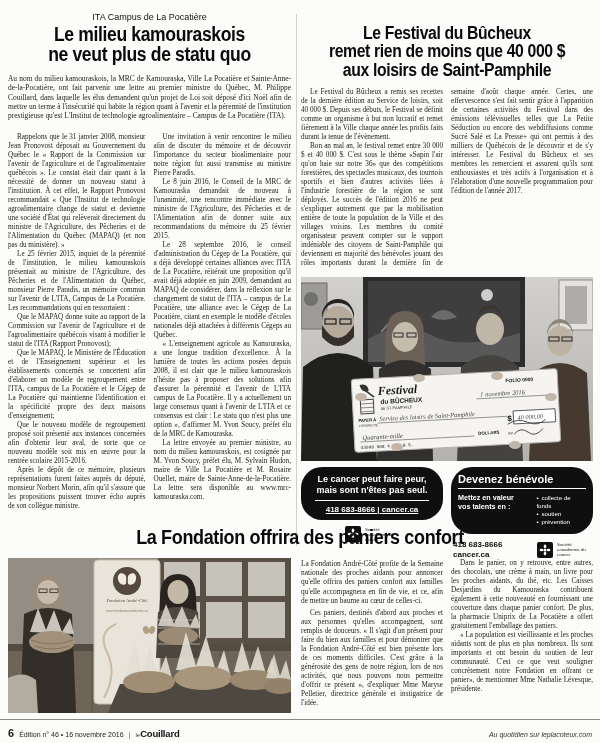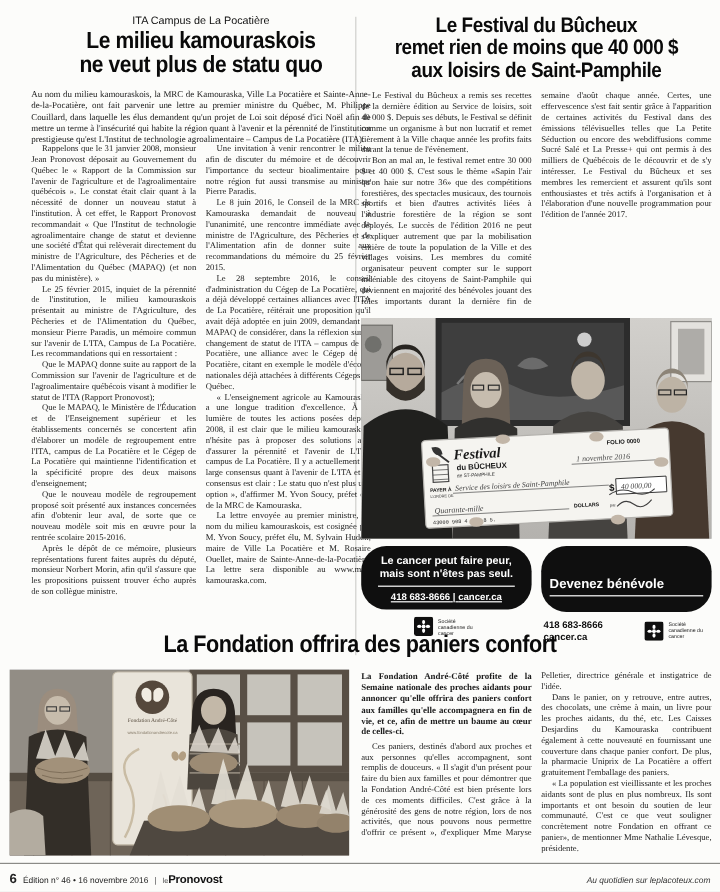--- a/index.html
+++ b/index.html
@@ -5,48 +5,48 @@
   html,body{margin:0;padding:0;}
   body{width:600px;height:743px;background:#e9e9e9;}
   .page{position:relative;width:600px;height:743px;background:#fcfcfa;overflow:hidden;
         color:#1b1b1b;font-family:"Liberation Serif",serif;}
   
   .bodycols{column-count:2;column-gap:8px;column-fill:auto;overflow:hidden;
             font-size:7.2px;line-height:9px;text-align:justify;}
   .bodycols p{margin:0;text-indent:9px;}
   .plist{display:contents;}
   .lede{font-weight:400;font-size:7.45px;line-height:9.3px;text-align:justify;}
-  .flede{font-weight:700;font-size:7.4px;line-height:9.2px;text-indent:0 !important;margin-bottom:4px !important;}
+  .flede{font-weight:400;font-size:7.4px;line-height:9.2px;text-indent:0 !important;margin-bottom:4px !important;}
   .kicker{font-family:"Liberation Sans",sans-serif;font-size:9px;text-align:center;color:#111;}
   .headline{font-family:"Liberation Sans",sans-serif;font-weight:700;color:#0a0a0a;
             text-align:center;letter-spacing:-0.4px;}
   .condensed{transform:scaleX(0.9);transform-origin:50% 50%;}
   
   #divider-v{position:absolute;left:296px;top:14px;height:532px;width:1px;background:#cfcfcc;}
-  #article-ita{position:absolute;left:26px;top:12px;width:283px;}
+  #article-ita{position:absolute;left:8px;top:12px;width:283px;}
   #article-ita .headline{font-size:19.5px;line-height:20px;margin:2px 0 10px;}
-  #ita-cols{height:388px;}
-  #article-bucheux{position:absolute;left:301px;top:12px;width:292px;}
+  #ita-cols{margin-top:13px;height:388px;}
+  #article-bucheux{position:absolute;left:301px;top:24px;width:292px;}
   #article-bucheux .headline{font-size:17.5px;line-height:18.4px;margin:0 0 9px;}
   #bucheux-cols{height:186px;}
   .photo{display:block;background:#bbb;}
   #photo-cheque{margin-top:3px;width:292px;height:184px;}
   
   #ads-row{display:flex;gap:8px;margin-top:6px;}
   .ad{width:142px;font-family:"Liberation Sans",sans-serif;}
   .ad-box{background:#0f0f0f;color:#fff;border-radius:21px;}
   #ad-cancer .ad-box{text-align:center;padding:7px 4px 6px;}
   .ad1-line{font-weight:700;font-size:9px;line-height:10.5px;}
   .ad1-rule{border-top:1px solid #fff;margin:5px 10px 4px;}
   .ad1-phone{font-weight:700;font-size:8px;text-decoration:underline;}
   .ccs-row{display:flex;align-items:center;justify-content:center;gap:4px;margin-top:6px;}
   .ccs-row.right{justify-content:flex-start;margin-top:0;}
   .ccs-text{font-size:4.4px;line-height:5px;color:#222;text-align:left;width:34px;}
   #ad-volunteer .ad-box{padding:6px 7px 8px;}
-  .ad2-title{font-weight:700;font-size:11px;border-bottom:1px solid #fff;padding-bottom:3px;margin-bottom:5px;margin-top:20px;}
+  .ad2-title{font-weight:700;font-size:11px;border-bottom:1px solid #fff;padding-bottom:3px;margin-bottom:5px;}
   .ad2-row{display:flex;gap:6px;}
   .ad2-left{font-weight:700;font-size:7.2px;line-height:8.6px;width:58%;}
   .ad2-bullets{font-size:6.1px;line-height:8px;}
   .ad2-bullets .b::before{content:"•";margin-right:3px;}
   .ad2-foot{display:flex;justify-content:space-between;align-items:center;margin-top:6px;padding:0 2px;}
   .ad2-phone{font-weight:700;font-size:8px;line-height:9.5px;color:#0f0f0f;}
   
   #hl-fondation{position:absolute;top:526px;left:0;right:0;font-size:20px;line-height:22px;}
   #photo-paniers{position:absolute;left:8px;top:558px;width:283px;height:155px;}
   #fondation-cols{position:absolute;left:301px;top:559px;width:292px;height:157px;}
@@ -213,20 +213,31 @@
               <ellipse cx="11.6" cy="8" rx="1.8" ry="1.3"></ellipse>
             </g>
           </svg>
           <div class="ccs-text">Société canadienne du cancer</div>
         </div>
       </div>
 
       <div class="ad" id="ad-volunteer">
         <div class="ad-box">
           <div class="ad2-title">Devenez bénévole</div>
+          <div class="ad2-row">
+            <div class="ad2-left">
+              <span>Mettez en valeur</span><br>
+              <span>vos talents en :</span>
+            </div>
+            <div class="ad2-bullets">
+              <div class="b">collecte de fonds</div>
+              <div class="b">soutien</div>
+              <div class="b">prévention</div>
+            </div>
+          </div>
         </div>
         <div class="ad2-foot">
           <div class="ad2-phone">
             <span>418 683-8666</span><br>
             <span>cancer.ca</span>
           </div>
           <div class="ccs-row right">
             <svg width="16" height="16" viewBox="0 0 16 16">
               <rect width="16" height="16" rx="2" fill="#0f0f0f"></rect>
               <g fill="#fff">
@@ -326,19 +337,19 @@
     <div class="plist"><p>Ces paniers, destinés d'abord aux proches et aux personnes qu'elles accompagnent, sont remplis de douceurs. « Il s'agit d'un présent pour faire du bien aux familles et pour démontrer que la Fondation André-Côté est bien présente lors de ces moments difficiles. C'est grâce à la générosité des gens de notre région, lors de nos activités, que nous pouvons nous permettre d'offrir ce présent », d'expliquer Mme Maryse Pelletier, directrice générale et instigatrice de l'idée.</p><p>Dans le panier, on y retrouve, entre autres, des chocolats, une crème à main, un livre pour les proches aidants, du thé, etc. Les Caisses Desjardins du Kamouraska contribuent également à cette nouveauté en fournissant une couverture dans chaque panier confort. De plus, la pharmacie Uniprix de La Pocatière a offert gratuitement l'emballage des paniers.</p><p>« La population est vieillissante et les proches aidants sont de plus en plus nombreux. Ils sont importants et ont besoin du soutien de leur communauté. C'est ce que veut souligner concrètement notre Fondation en offrant ce panier», de mentionner Mme Nathalie Lévesque, présidente.</p></div>
   </div>
 
   <div id="footer-rule"></div>
   <div id="footer">
     <div class="left">
       <span class="pageno">6</span>
       <span class="edition">Édition n° 46 • 16 novembre 2016</span>
       <span class="pipe">|</span>
       <span>
-        <span class="brand-le">le</span><span class="brand-name">Pronovost</span>
+        <span class="brand-le">le</span><span class="brand-name">Couillard</span>
       </span>
     </div>
     <div class="tagline">Au quotidien sur leplacoteux.com</div>
   </div>
 
 </div>
 
 </body></html>

